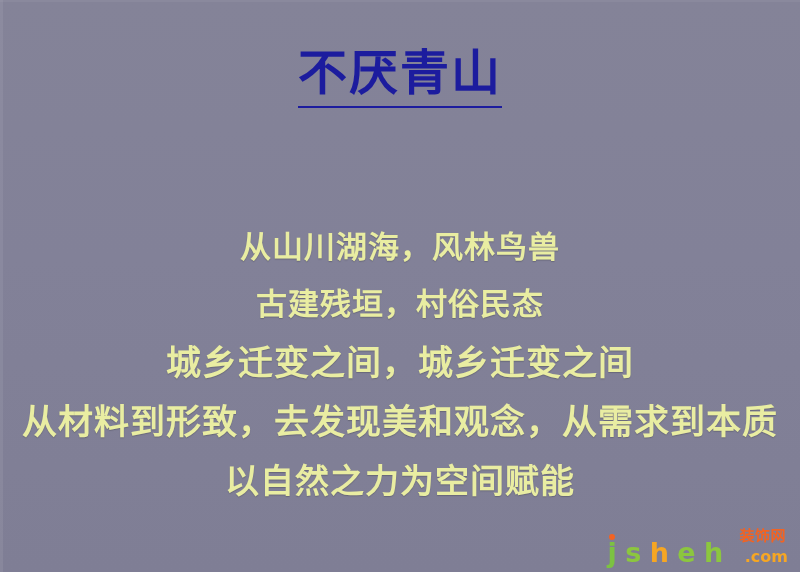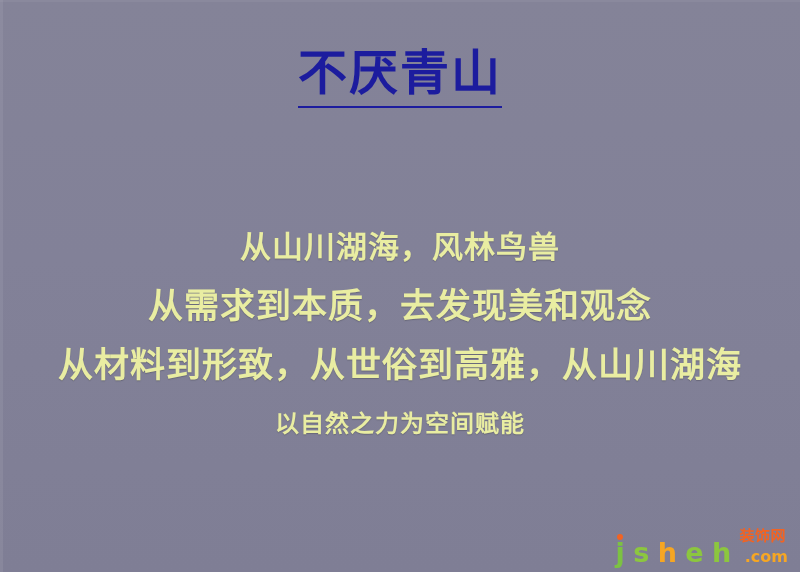--- a/index.html
+++ b/index.html
@@ -94,34 +94,35 @@
   }
 
   .body-line.size-b {
     font-size: 35px;
     line-height: 35px;
     letter-spacing: 1px;
     margin-bottom: 24px;
   }
 
   .body-line.size-c {
-    font-size: 24px;
+    font-size: 34px;
     line-height: 34px;
     letter-spacing: 1px;
     margin-bottom: 1px;
   }
 
   
   .watermark {
     position: absolute;
     right: 12px;
     bottom: 6px;
     height: 34px;
     display: flex;
     align-items: flex-end;
+    gap: 8px;
   }
 
   .wm-wordmark {
     position: relative;
     font-size: 27px;
     font-weight: 700;
     line-height: 27px;
     letter-spacing: -0.5px;
   }
 
@@ -167,22 +168,23 @@
 <body>
 
 <div class="slide">
 
   <div class="headings">
     <div class="title">不厌青山</div>
   </div>
 
   <div class="body-lines">
     <div class="body-line size-a">从山川湖海，风林鸟兽</div>
-    <div class="body-line size-b">从需求到本质，去发现美和观念</div>
-    <div class="body-line size-b">从材料到形致，从世俗到高雅，从山川湖海</div>
+    <div class="body-line size-a">古建残垣，村俗民态</div>
+    <div class="body-line size-b">城乡迁变之间，城乡迁变之间</div>
+    <div class="body-line size-b">从材料到形致，去发现美和观念，从需求到本质</div>
     <div class="body-line size-c">以自然之力为空间赋能</div>
   </div>
 
   <div class="watermark">
     <span class="wm-wordmark">
       <span class="wm-dot"></span>
       <span class="wm-j">j</span>
       <span class="wm-s">s</span>
       <span class="wm-h1">h</span>
       <span class="wm-e">e</span>

